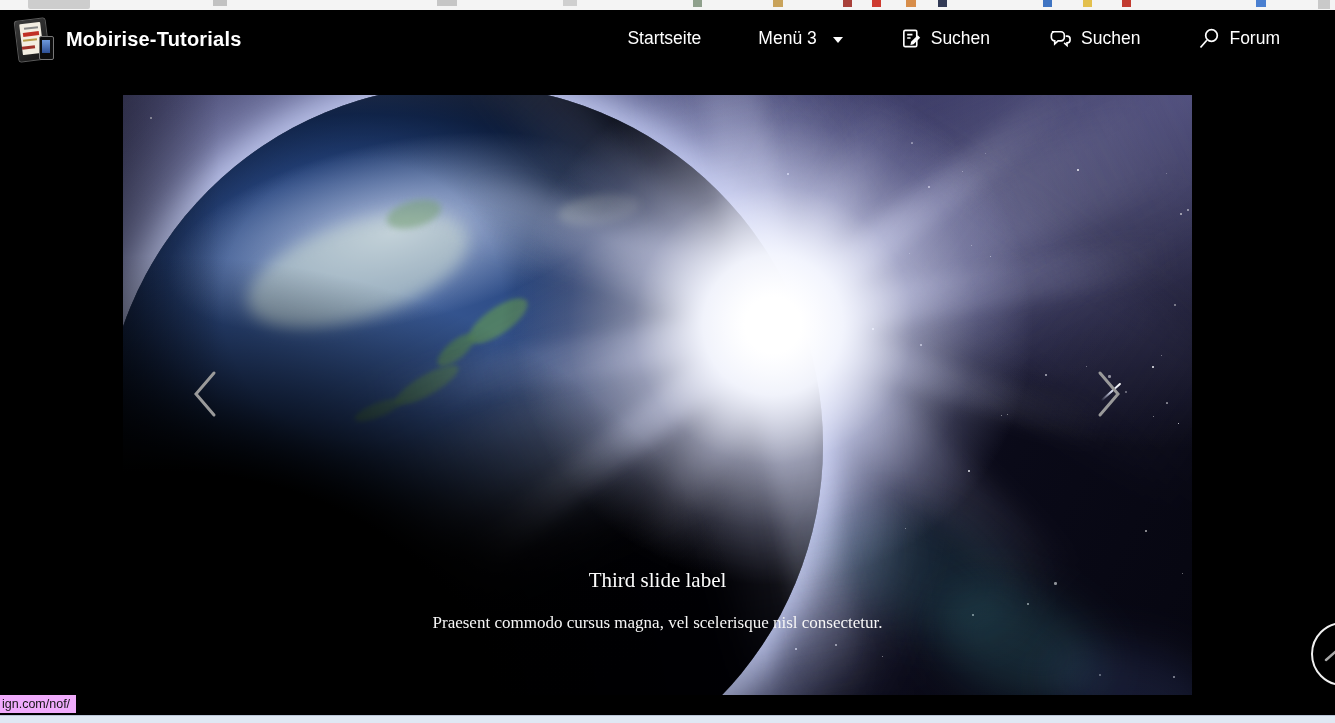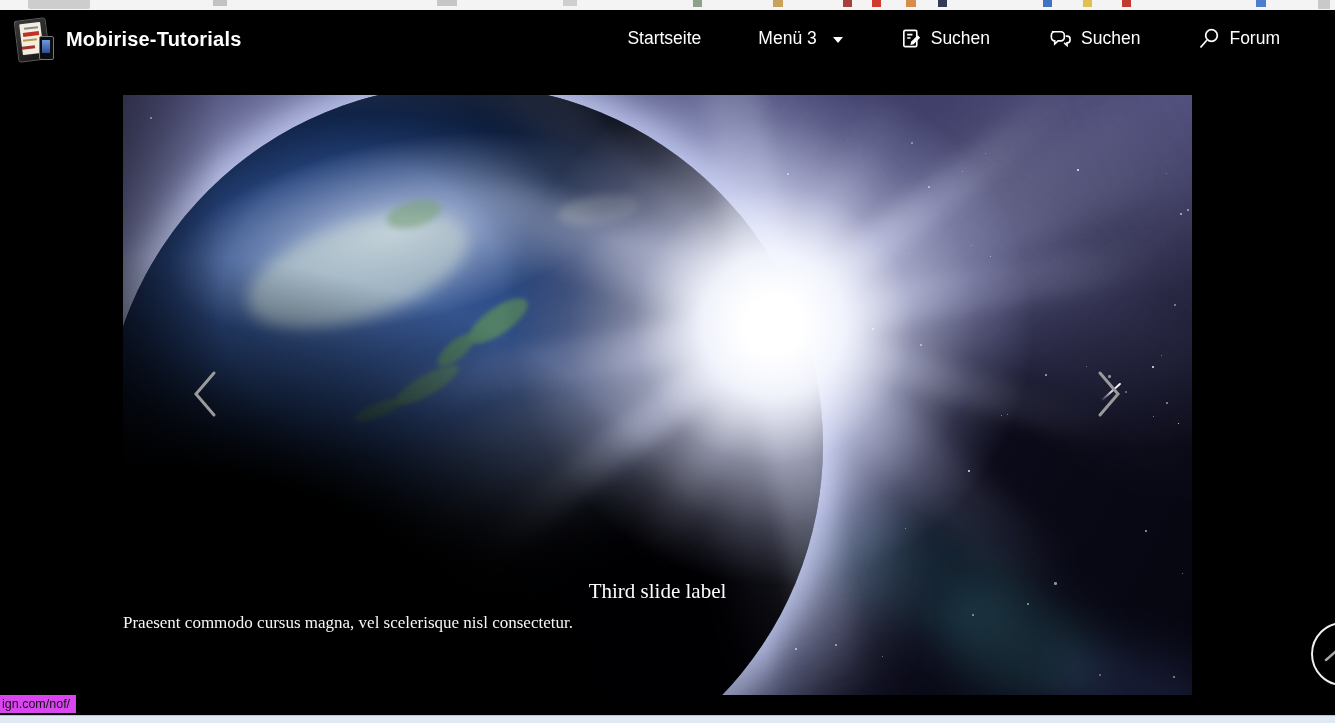--- a/index.html
+++ b/index.html
@@ -54,35 +54,35 @@
   .flare,.ray{position:absolute;z-index:6;}
   .sun-core{position:absolute;left:390px;top:-30px;width:520px;height:520px;z-index:7;
     background:radial-gradient(circle, #ffffff 0 28px, rgba(245,247,255,.96) 70px, rgba(216,220,250,.5) 140px, rgba(190,195,240,.2) 205px, rgba(190,195,240,0) 260px);}
   .vignette{position:absolute;inset:0;z-index:8;
     background:
       radial-gradient(ellipse 920px 720px at 4% 106%, #000 0 36%, rgba(0,0,0,0) 66%),
       linear-gradient(90deg, rgba(0,0,0,.35), rgba(0,0,0,0) 9%);}
   .shooting-star{position:absolute;left:975px;top:296px;width:26px;height:2px;z-index:9;
     background:linear-gradient(90deg,transparent,#cfd4e8,#ffffff);transform:rotate(-42deg);border-radius:2px;}
 
-  .slide-title{position:absolute;left:0;width:100%;top:484px;text-align:center;color:#fdfdfd;
+  .slide-title{position:absolute;left:0;width:100%;top:473px;text-align:center;color:#fdfdfd;
     font-family:"Liberation Serif",serif;font-size:21px;z-index:12;}
-  .slide-text{position:absolute;left:0;width:100%;top:518px;text-align:left;color:#f6f6f6;
+  .slide-text{position:absolute;left:0;width:100%;top:518px;text-align:center;color:#f6f6f6;
     font-family:"Liberation Serif",serif;font-size:17px;z-index:12;}
 
   .carousel-btn{position:absolute;top:270px;width:48px;height:60px;background:transparent;border:0;padding:0;cursor:pointer;z-index:13;}
   .carousel-btn.prev{left:58px;}
   .carousel-btn.next{left:962px;}
 
   
   .scroll-top{position:absolute;left:1311px;top:622px;width:64px;height:64px;border-radius:50%;
     border:2px solid #f0f0f0;background:transparent;z-index:45;cursor:pointer;padding:0;}
 
   
-  .status-tooltip{position:absolute;left:0;top:695px;height:18px;line-height:18px;background:#d946ef;
+  .status-tooltip{position:absolute;left:0;top:695px;height:18px;line-height:18px;background:#f0abfc;
     color:#141414;font-size:12.5px;padding:0 6px 0 2px;z-index:46;white-space:nowrap;}
   .taskbar-strip{position:absolute;left:0;bottom:0;width:1335px;height:7px;background:#dfe8f3;border-top:1px solid #b9c4d6;z-index:46;}
 </style>
 </head>
 <body>
 
 <div class="tab-strip">
   <span style="left:28px;width:62px;height:9px;background:#cdcdcd;border-radius:0 0 2px 2px;"></span>
   <span style="left:213px;width:14px;height:6px;background:#c2c2c2;"></span>
   <span style="left:437px;width:20px;height:6px;background:#c6c6c6;"></span>

